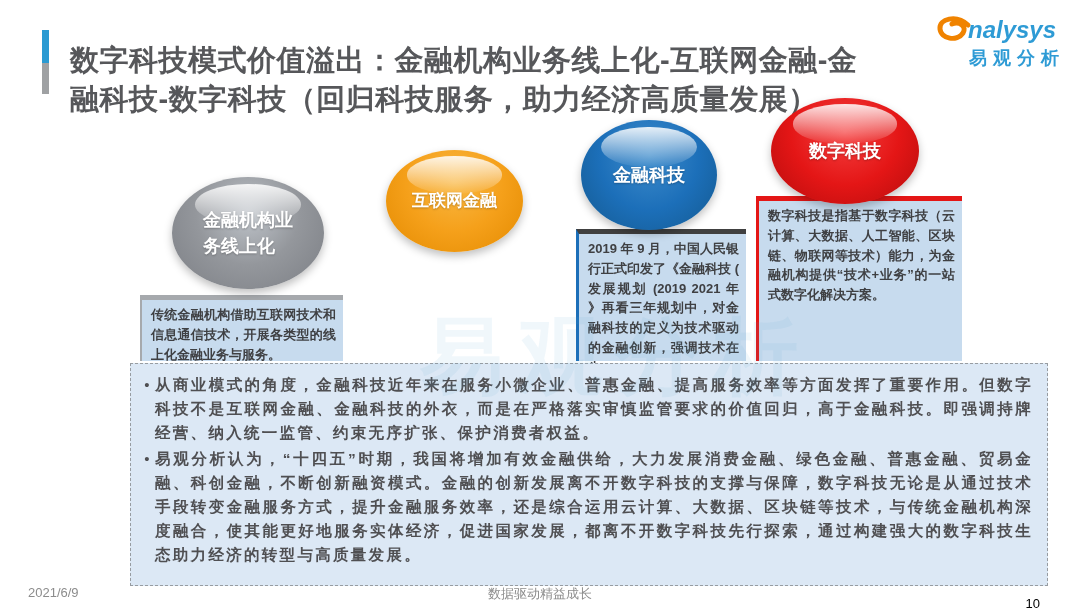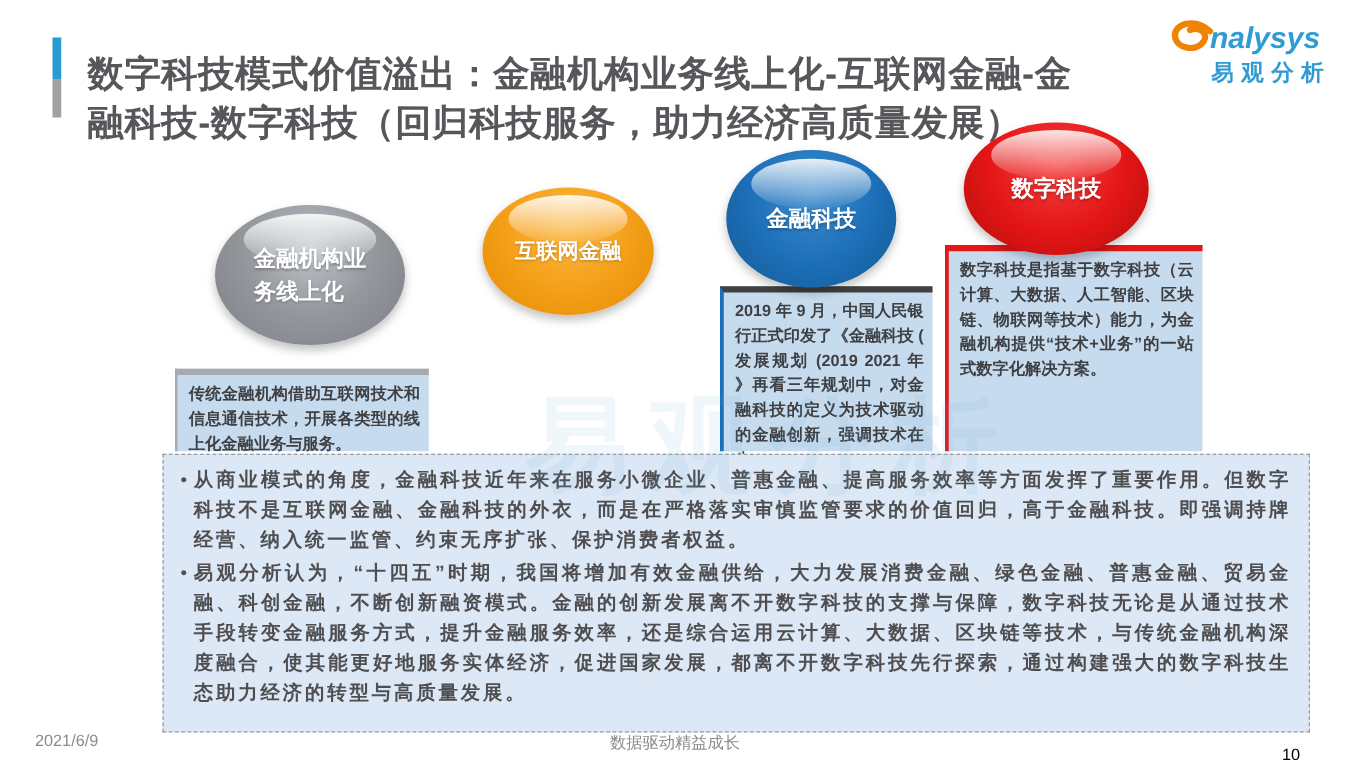--- a/index.html
+++ b/index.html
@@ -30,21 +30,21 @@
   .s4{left:756px;top:196px;width:206px;height:165px;border-top:5px solid #e41616;border-left:3px solid #e41616;}
 
   
   .bubble{position:absolute;border-radius:50%;display:flex;align-items:center;justify-content:center;
     text-align:left;color:#ffffff;font-weight:700;z-index:4;
     box-shadow:0 4px 8px rgba(0,0,0,0.25);}
   .bubble-label{position:relative;z-index:2;white-space:pre-line;line-height:1.45;
     text-shadow:0 1px 2px rgba(0,0,0,0.25);}
   .shine{position:absolute;left:15%;top:6%;width:70%;height:37%;border-radius:50%;z-index:1;
     background:linear-gradient(180deg, rgba(255,255,255,0.88), rgba(255,255,255,0.04));}
-  .b1{left:172px;top:164px;width:152px;height:112px;font-size:18px;
+  .b1{left:172px;top:177px;width:152px;height:112px;font-size:18px;
     background:radial-gradient(ellipse at 50% 32%, #bfc4ca 0%, #94979c 48%, #7b7e84 100%);}
   .b2{left:386px;top:150px;width:137px;height:102px;font-size:17px;
     background:radial-gradient(ellipse at 50% 32%, #f9b844 0%, #f5a01a 50%, #e38a00 100%);}
   .b3{left:581px;top:120px;width:136px;height:110px;font-size:18px;
     background:radial-gradient(ellipse at 50% 32%, #3e8ccc 0%, #1c6fb9 52%, #14598f 100%);}
   .b4{left:771px;top:98px;width:148px;height:106px;font-size:18px;
     background:radial-gradient(ellipse at 50% 32%, #f54040 0%, #e41616 52%, #b40c0c 100%);}
 
   
   .summary-box{position:absolute;left:130px;top:363px;width:918px;height:223px;z-index:3;

